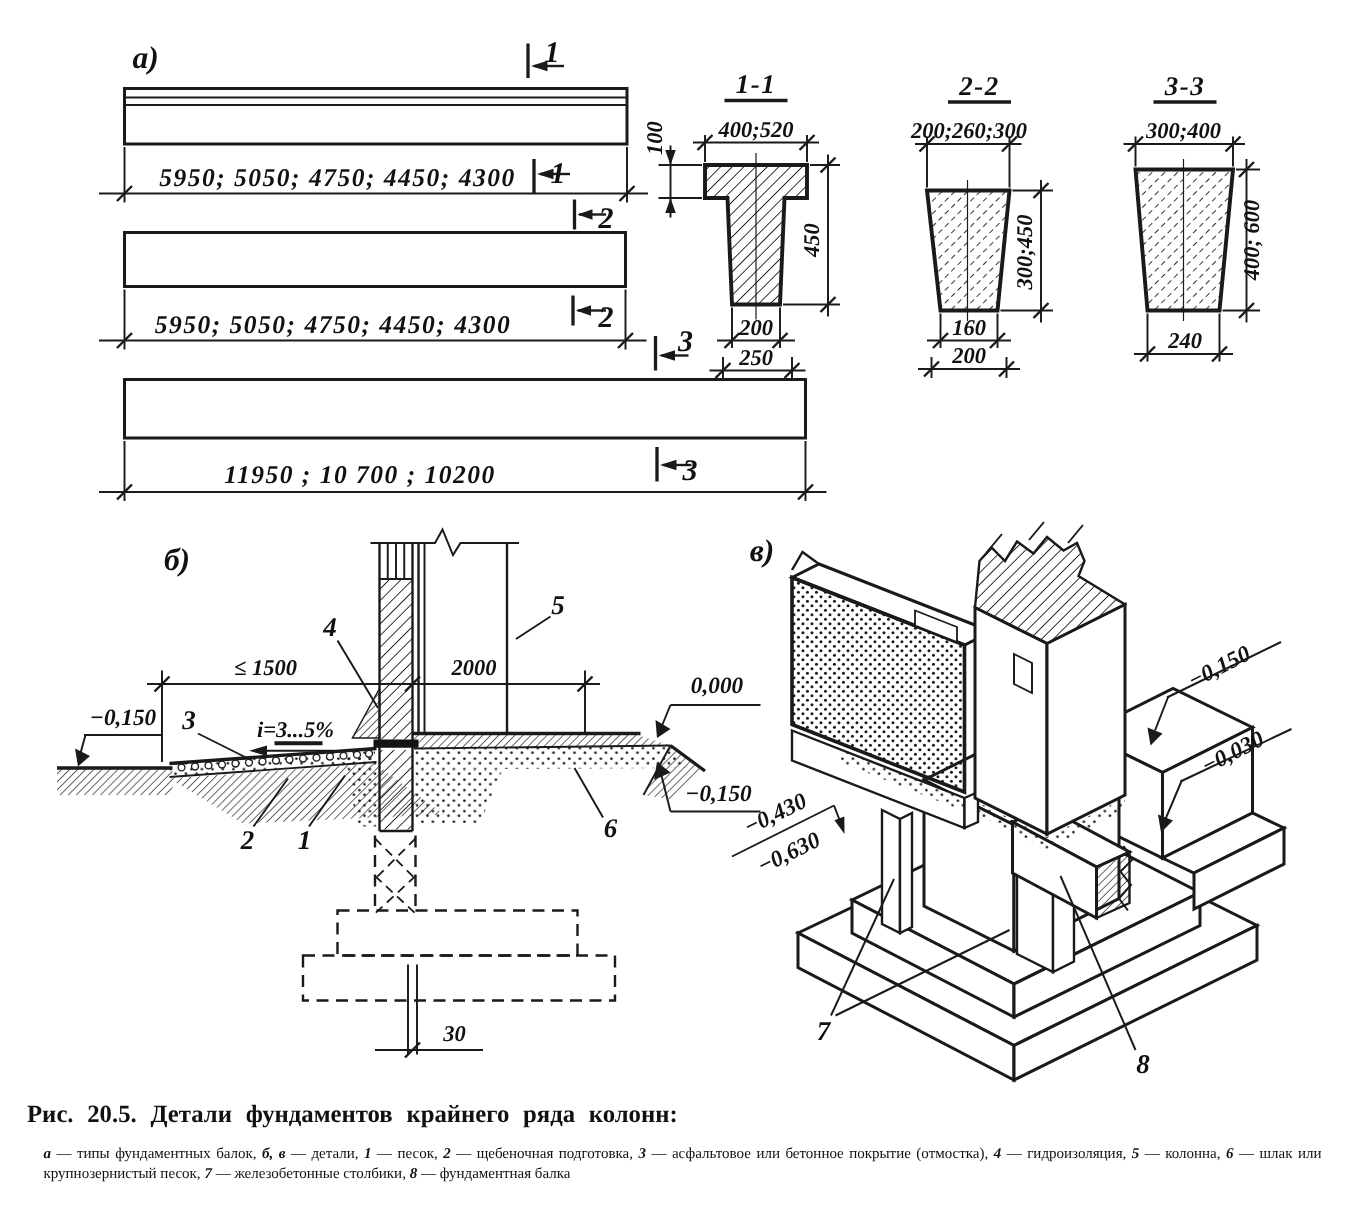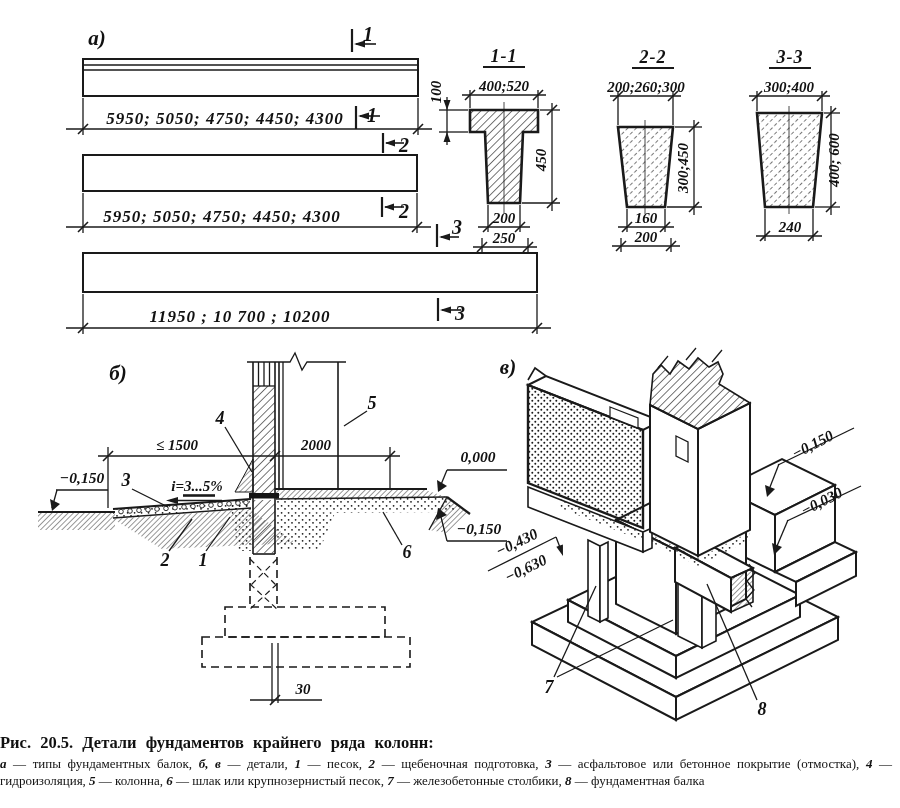--- a/index.html
+++ b/index.html
@@ -20,23 +20,23 @@
   
   text{fill:#111;text-anchor:middle;}
   .t-part{font:italic 700 21px "Liberation Serif",serif;}
   .t-beamdim{font:italic 700 17px "Liberation Serif",serif;letter-spacing:1px;}
   .t-mark{font:italic 700 20px "Liberation Serif",serif;}
   .t-title{font:italic 700 18px "Liberation Serif",serif;letter-spacing:1px;}
   .t-dim{font:italic 700 15px "Liberation Serif",serif;}
   .t-lvl{font:italic 700 15.5px "Liberation Serif",serif;}
   .t-call{font:italic 700 18px "Liberation Serif",serif;}
   
-  .caption{position:absolute;left:0;right:8px;top:733px;}
+  .caption{position:absolute;left:18px;right:8px;top:733px;}
   .cap-title{font-weight:700;font-size:16.5px;word-spacing:5px;margin:0 0 3px 0;}
-  .cap-legend{font-size:13px;line-height:1.28;text-align:justify;margin:0;}
+  .cap-legend{font-size:10px;line-height:1.28;text-align:justify;margin:11px;}
   .cap-legend .sym{font-style:italic;font-weight:700;}
 </style>
 </head>
 <body>
 
 <div class="page">
 <svg width="900" height="730" viewBox="0 0 900 730">
   <defs>
     <pattern id="h45" width="5.5" height="5.5" patternUnits="userSpaceOnUse" patternTransform="rotate(45)">
       <line x1="0" y1="0" x2="0" y2="5.5" stroke="#1a1a1a" stroke-width="1.2"></line>

